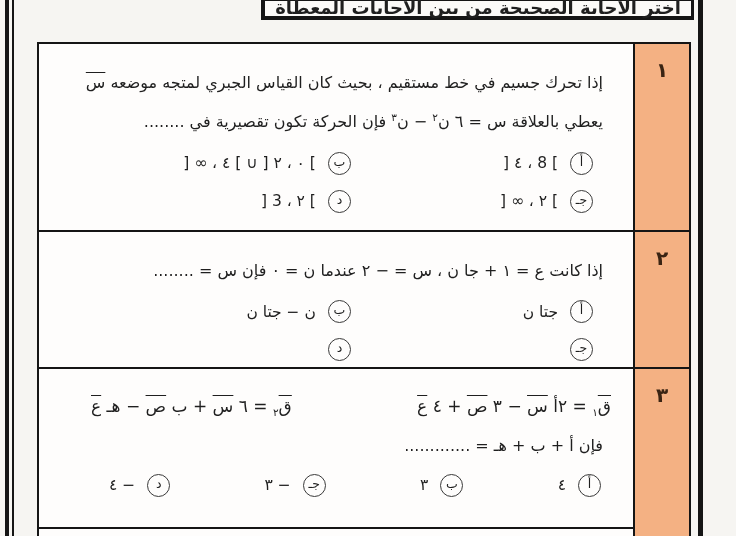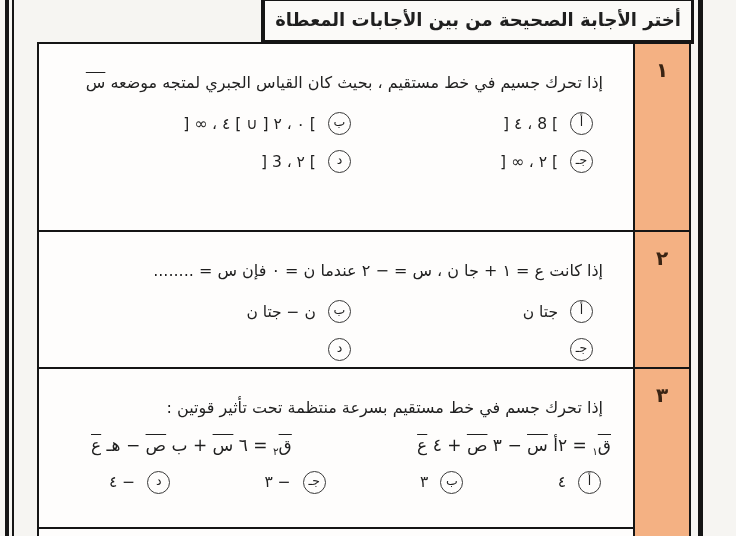--- a/index.html
+++ b/index.html
@@ -6,21 +6,21 @@
   body{
     width:736px;height:536px;overflow:hidden;position:relative;
     background:#f6f5f2;color:#1f1f1f;
     font-family:"DejaVu Sans",sans-serif;
   }
   .rule{position:absolute;background:#151515;}
   #left-rule-a{left:5px;top:0;width:4px;height:536px;}
   #left-rule-b{left:12px;top:0;width:2px;height:536px;}
   #right-rule{left:698px;top:0;width:5px;height:536px;}
   #header-box{
-    position:absolute;top:0;right:42px;height:44px;
+    position:absolute;top:0;right:42px;height:20px;
     padding:1px 10px 3px 10px;box-sizing:border-box;
     border-left:4px solid #151515;border-right:3px solid #151515;
     border-bottom:4px solid #151515;border-top:1px solid #151515;
     display:flex;align-items:center;direction:rtl;
     font-weight:bold;font-size:18px;background:#fbfaf8;white-space:nowrap;
   }
   #qtable{
     position:absolute;left:37px;top:42px;width:654px;height:494px;
     border:2px solid #151515;border-bottom:none;background:#fefdfc;
     display:flex;flex-direction:column;direction:rtl;box-sizing:border-box;
@@ -68,20 +68,21 @@
 <div id="header-box">
   <span>أختر الأجابة الصحيحة من بين الأجابات المعطاة</span>
 </div>
 
 <div id="qtable">
 
   <div class="qrow" id="row1">
     <div class="numcell">١</div>
     <div class="qcontent">
       <p class="qline"><span>إذا تحرك جسيم في خط مستقيم ، بحيث كان القياس الجبري لمتجه موضعه </span><span class="bar">س</span></p>
+      <p class="qline second"><span>يعطي بالعلاقة س = ٦ ن</span><sup>٢</sup><span> − ن</span><sup>٣</sup><span> فإن الحركة تكون تقصيرية في ........</span></p>
       <div class="opts2">
         <div class="opt">
           <span class="circle">أ</span>
           <span class="optval"><span class="ltr">] ٤ ، 8 [</span></span>
         </div>
         <div class="opt">
           <span class="circle">ب</span>
           <span class="optval"><span class="ltr">] ∞ ، ٤ [ ∪ ] ٢ ، ٠ [</span></span>
         </div>
         <div class="opt">
@@ -115,25 +116,25 @@
         <div class="opt">
           <span class="circle">د</span>
         </div>
       </div>
     </div>
   </div>
 
   <div class="qrow" id="row3">
     <div class="numcell">٣</div>
     <div class="qcontent">
-      <p class="qline"><span>إذا تحرك جسم في خط مستقيم بسرعة منتظمة تحت تأثير قوتين :</span></p>
       <div class="eqrow">
         <span><span class="bar">ق</span><sub>١</sub><span> = ٢أ </span><span class="bar">س</span><span> − ٣ </span><span class="bar">ص</span><span> + ٤ </span><span class="bar">ع</span></span>
         <span><span class="bar">ق</span><sub>٢</sub><span> = ٦ </span><span class="bar">س</span><span> + ب </span><span class="bar">ص</span><span> − هـ </span><span class="bar">ع</span></span>
       </div>
+      <p class="qline second"><span>فإن أ + ب + هـ = .............</span></p>
       <div class="opts4">
         <div class="opt">
           <span class="circle">أ</span>
           <span class="optval"><span>٤</span></span>
         </div>
         <div class="opt">
           <span class="circle">ب</span>
           <span class="optval"><span>٣</span></span>
         </div>
         <div class="opt">

